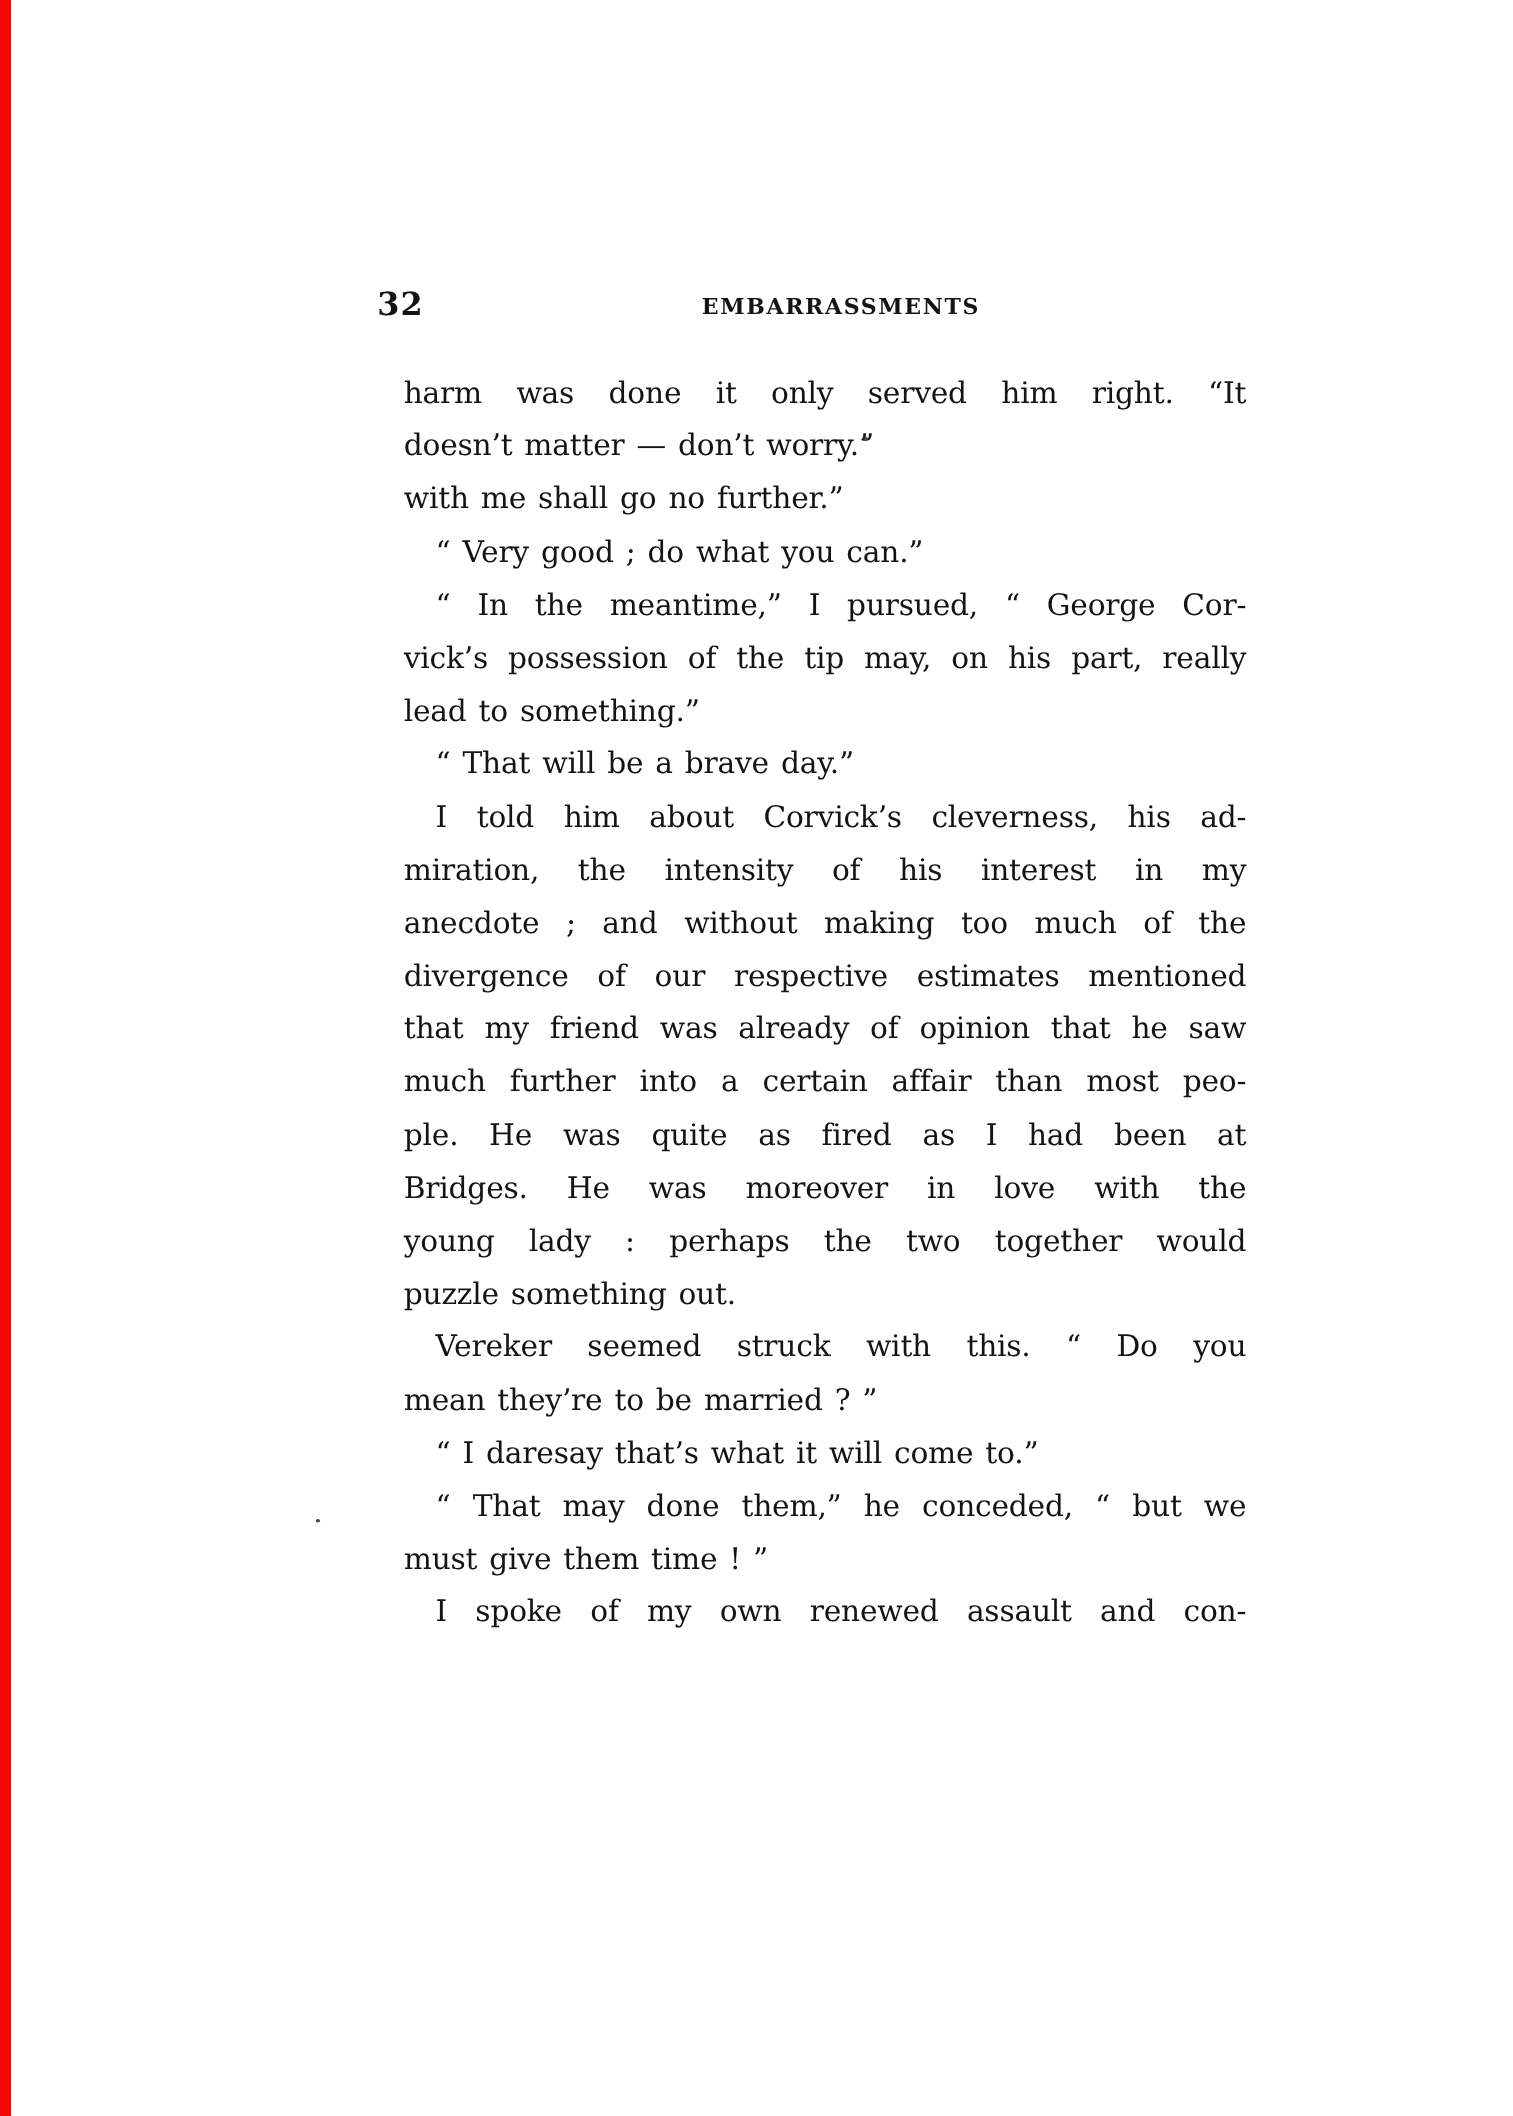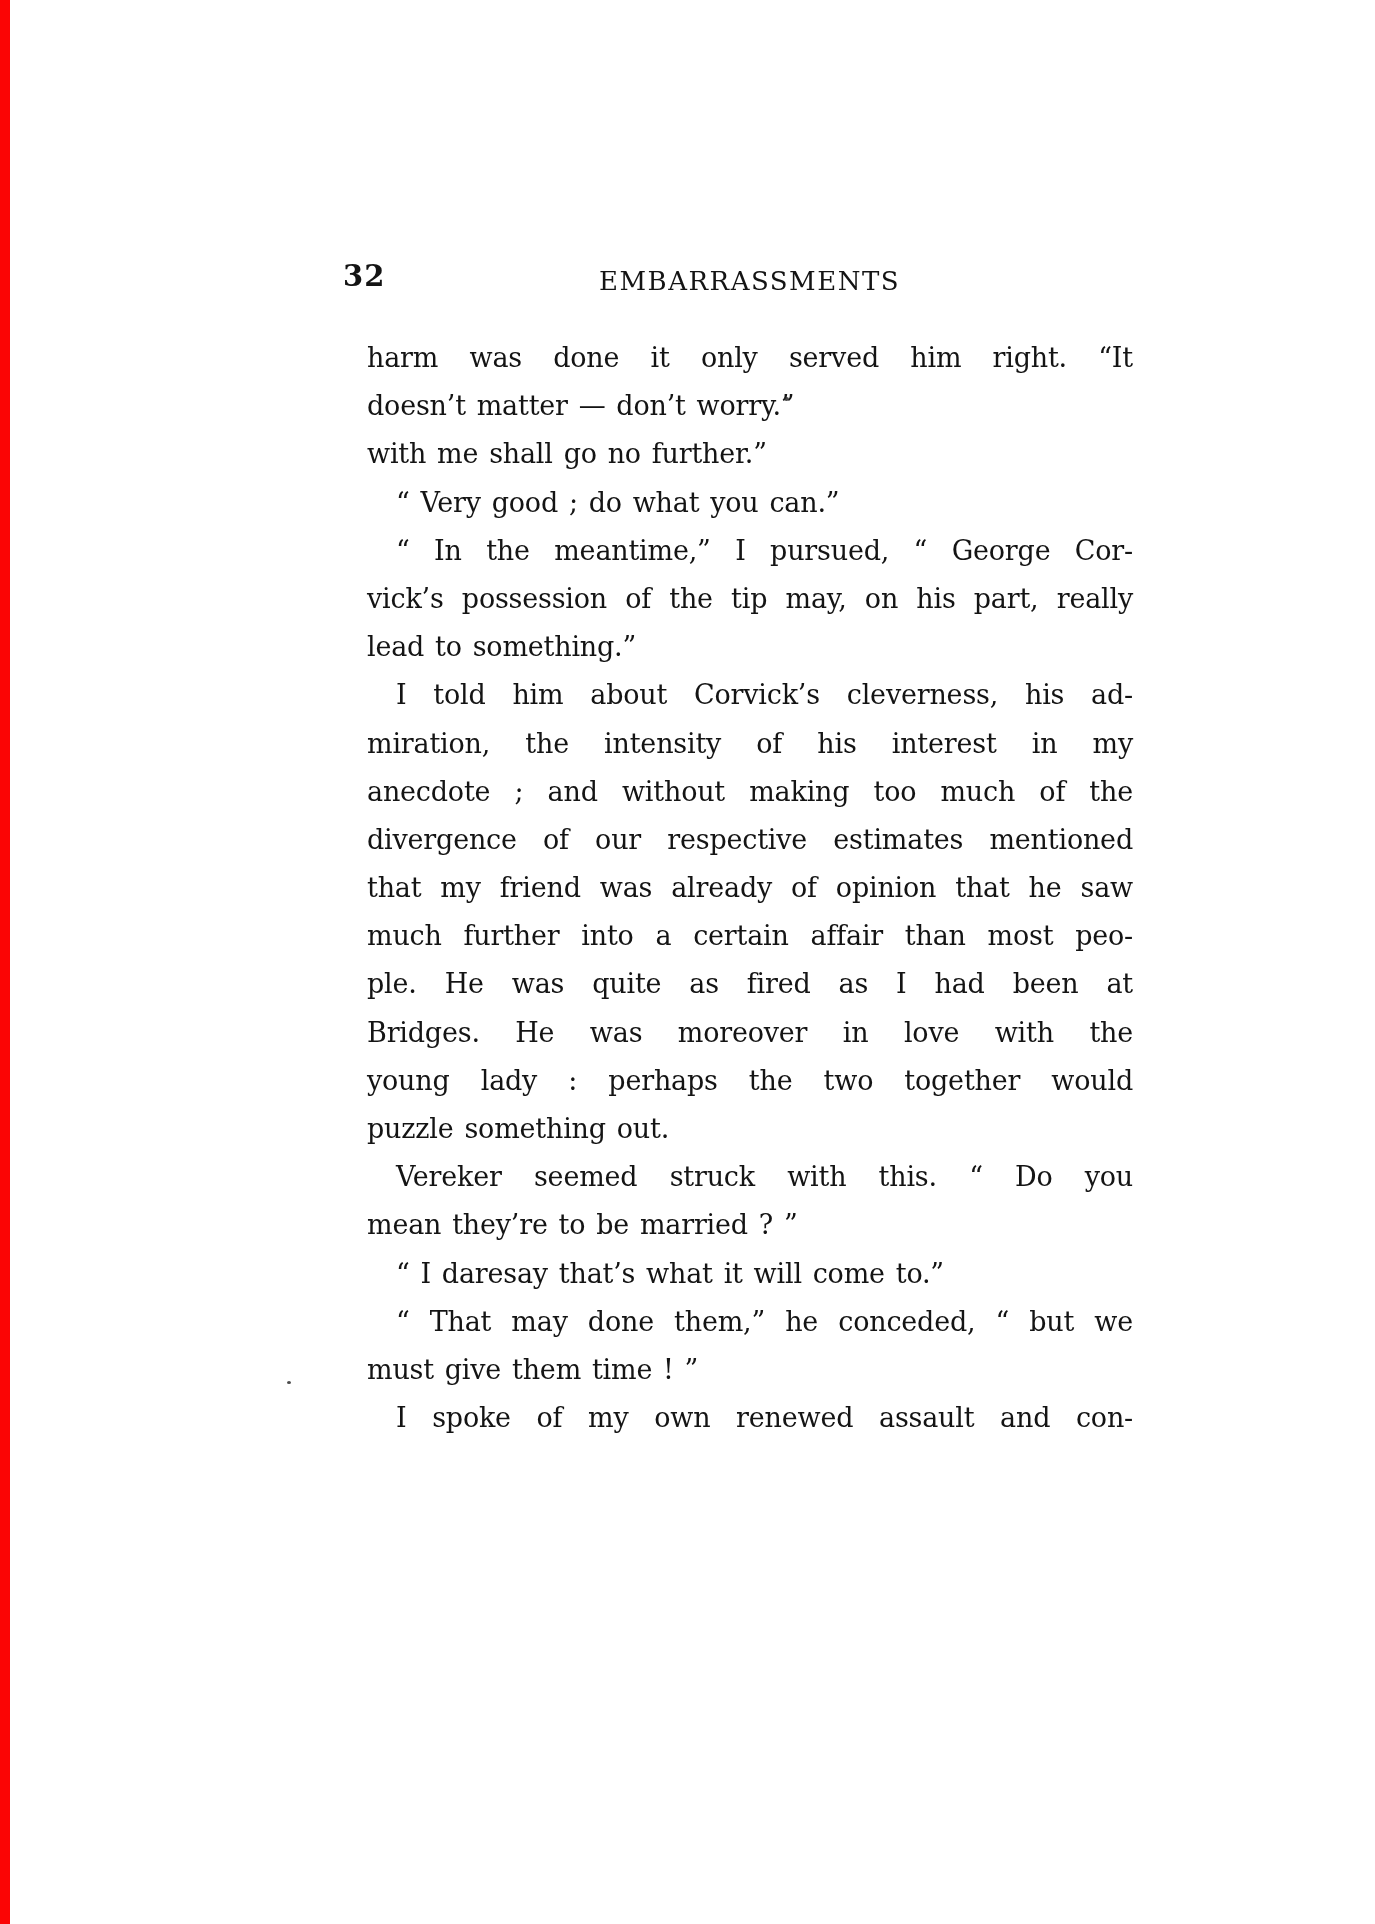--- a/index.html
+++ b/index.html
@@ -33,24 +33,24 @@
     position: absolute;
     left: 343px;
     top: 259px;
     font-size: 29px;
     font-weight: bold;
     letter-spacing: 1px;
     text-align: right;
   }
   .running-head {
     position: absolute;
-    left: 599px;
+    left: 638px;
     top: 266px;
-    font-size: 26px;
-    font-weight: normal;
+    font-size: 20px;
+    font-weight: bold;
     letter-spacing: 1.5px;
   }
   .text-block {
     position: absolute;
     left: 352px;
     top: 334px;
     width: 781px;
   }
   .line {
     height: 48.2px;
@@ -90,20 +90,21 @@
   <div class="running-head">EMBARRASSMENTS</div>
 
   <div class="text-block" id="text-block">
       <div class="line">harm was done it only served him right.  “It</div>
       <div class="line end">doesn’t matter — don’t worry.”</div>
       <div class="line end">with me shall go no further.”</div>
       <div class="line end ind">“ Very good ;  do what you can.”</div>
       <div class="line ind">“ In the meantime,” I pursued, “ George Cor-</div>
       <div class="line">vick’s possession of the tip may, on his part, really</div>
       <div class="line end">lead to something.”</div>
+      <div class="line end ind">“ That will be a brave day.”</div>
       <div class="line ind">I told him about Corvick’s cleverness, his ad-</div>
       <div class="line">miration, the intensity of his interest in my</div>
       <div class="line">anecdote ; and without making too much of the</div>
       <div class="line">divergence of our respective estimates mentioned</div>
       <div class="line">that my friend was already of opinion that he saw</div>
       <div class="line">much further into a certain affair than most peo-</div>
       <div class="line">ple.  He was quite as fired as I had been at</div>
       <div class="line">Bridges.  He was moreover in love with the</div>
       <div class="line">young lady :  perhaps the two together would</div>
       <div class="line end">puzzle something out.</div>

